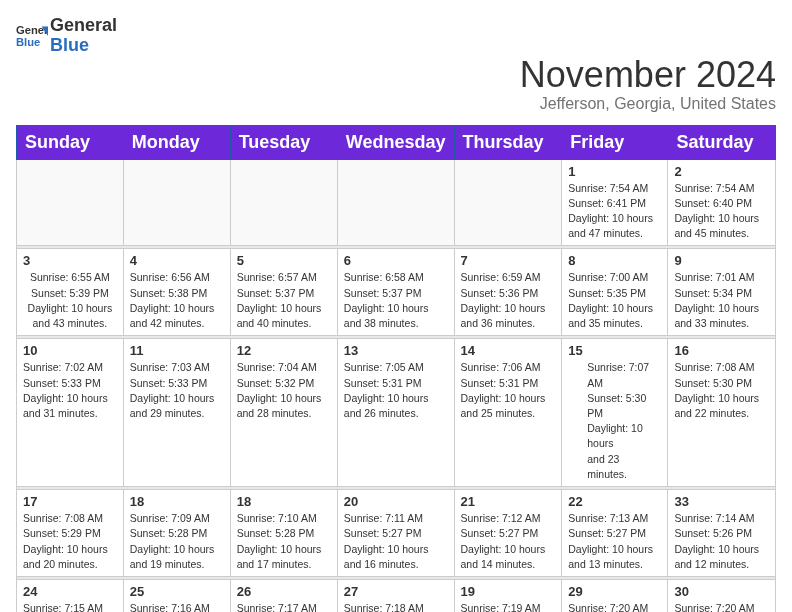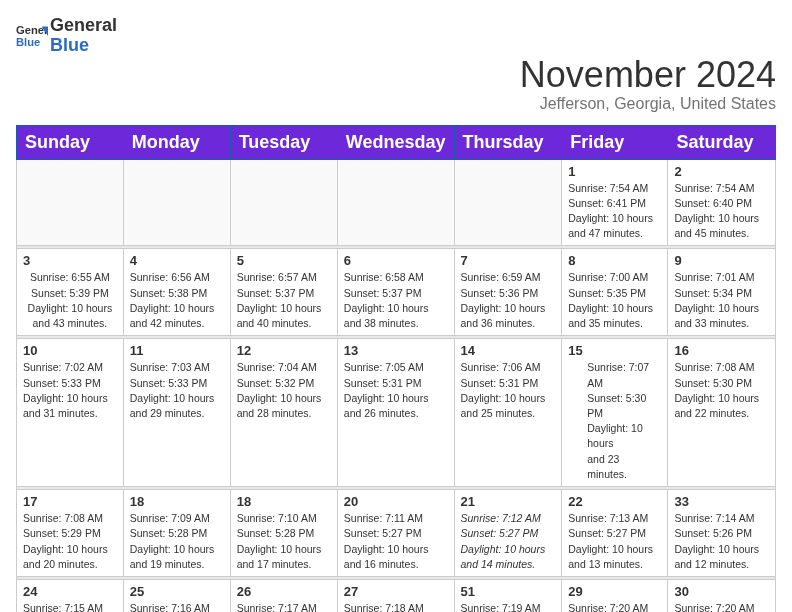--- a/index.html
+++ b/index.html
@@ -276,21 +276,21 @@
         </td>
         <td>
           <span class="day-num">20</span>
           <div class="day-info" style="white-space: pre-line;">Sunrise: 7:11 AM
 Sunset: 5:27 PM
 Daylight: 10 hours
 and 16 minutes.</div>
         </td>
         <td>
           <span class="day-num">21</span>
-          <div class="day-info" style="white-space: pre-line; font-style: italic;">Sunrise: 7:12 AM
+          <div class="day-info" style="white-space: pre-line;">Sunrise: 7:12 AM
 Sunset: 5:27 PM
 Daylight: 10 hours
 and 14 minutes.</div>
         </td>
         <td>
           <span class="day-num">22</span>
           <div class="day-info" style="white-space: pre-line;">Sunrise: 7:13 AM
 Sunset: 5:27 PM
 Daylight: 10 hours
 and 13 minutes.</div>
@@ -329,21 +329,21 @@
 and 8 minutes.</div>
         </td>
         <td>
           <span class="day-num">27</span>
           <div class="day-info" style="white-space: pre-line;">Sunrise: 7:18 AM
 Sunset: 5:25 PM
 Daylight: 10 hours
 and 7 minutes.</div>
         </td>
         <td>
-          <span class="day-num">51</span>
+          <span class="day-num">19</span>
           <div class="day-info" style="white-space: pre-line;">Sunrise: 7:19 AM
 Sunset: 5:25 PM
 Daylight: 10 hours
 and 6 minutes.</div>
         </td>
         <td>
           <span class="day-num">29</span>
           <div class="day-info" style="white-space: pre-line;">Sunrise: 7:20 AM
 Sunset: 5:25 PM
 Daylight: 10 hours

